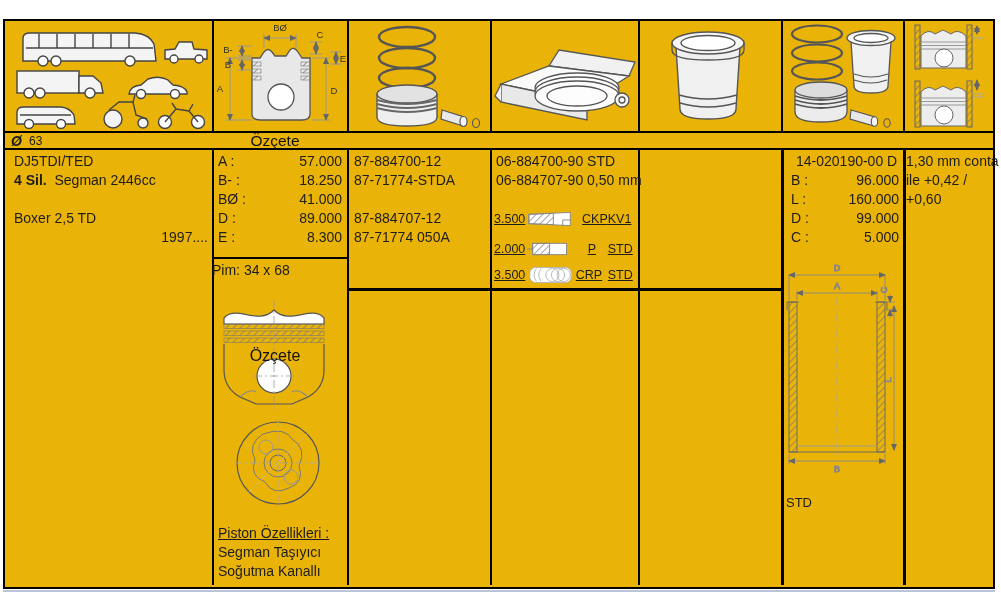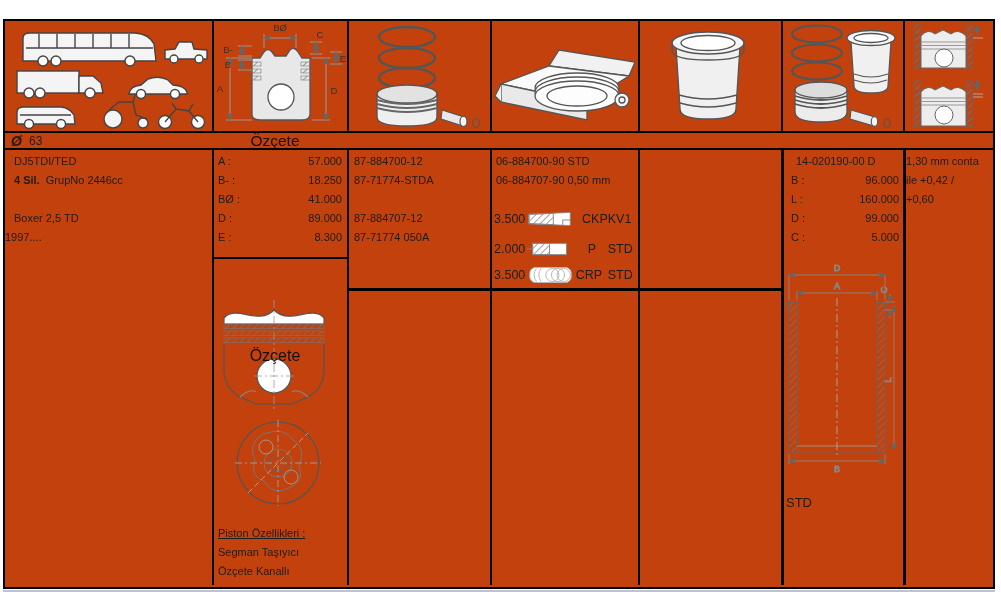--- a/index.html
+++ b/index.html
@@ -3,32 +3,32 @@
 <meta charset="utf-8">
 <style>
   html,body{margin:0;padding:0;background:#fff;}
   .page{position:relative;width:1001px;height:597px;background:#fff;
         font-family:"Liberation Sans",sans-serif;color:#1d1d1d;overflow:hidden;}
   .title-bar{position:absolute;left:3px;top:2px;width:985px;height:15px;
         border:2px solid #000;display:flex;align-items:center;
         font-size:12px;font-weight:600;padding-left:5px;background:#fff;}
   .title-bar span{margin-right:16px;white-space:nowrap;}
   .tbl{position:absolute;left:3px;top:19px;width:988px;height:566px;
-        border:2px solid #000;background:#c2410c;}
+        border:2px solid #000;background:#eab308;}
   .vline,.hline{position:absolute;background:#000;}
   .cell{position:absolute;display:flex;align-items:center;justify-content:center;}
   .band{position:absolute;left:0;top:110px;width:988px;height:19px;
         border-top:2px solid #000;border-bottom:2px solid #000;box-sizing:border-box;
         font-size:13px;}
   .band .phi{position:absolute;left:6px;top:0px;font-weight:700;font-style:italic;font-size:14px;}
   .band .phiv{position:absolute;left:24px;top:1px;font-size:12px;}
   .band .brand{position:absolute;left:215px;top:-1px;width:110px;text-align:center;font-size:15.5px;color:#111;}
-  .txt{position:absolute;font-size:11px;line-height:19px;white-space:nowrap;}
+  .txt{position:absolute;font-size:14px;line-height:19px;white-space:nowrap;}
   .dimrow{display:flex;justify-content:space-between;}
-  .rrow{position:absolute;display:flex;align-items:center;font-size:12.5px;}
+  .rrow{position:absolute;display:flex;align-items:center;font-size:12.5px;text-decoration:underline;}
   .features u{}
   .ctr{}
   svg text{font-family:"Liberation Sans",sans-serif;}
 </style>
 </head>
 <body>
 
 <svg width="0" height="0" style="position:absolute">
   <defs>
     <pattern id="hatch" patternUnits="userSpaceOnUse" width="5" height="5" patternTransform="rotate(45)">
@@ -236,24 +236,24 @@
     <div class="vline" style="left:342px;top:129px;width:2px;height:435px"></div>
     <div class="vline" style="left:485px;top:129px;width:2px;height:435px"></div>
     <div class="vline" style="left:633px;top:129px;width:2px;height:435px"></div>
     <div class="vline" style="left:776px;top:129px;width:3px;height:435px"></div>
     <div class="vline" style="left:898px;top:129px;width:3px;height:435px"></div>
     <div class="hline" style="left:207px;top:236px;width:137px;height:2px"></div>
     <div class="hline" style="left:342px;top:267px;width:437px;height:3px"></div>
 
     <div class="txt" style="left:9px;top:131px">DJ5TDI/TED</div>
     <div class="txt" style="left:9px;top:150px">
-      <b>4 Sil.</b>&nbsp;&nbsp;<span>GrupNo 2446cc</span>
+      <b>4 Sil.</b>&nbsp;&nbsp;<span>Segman 2446cc</span>
     </div>
     <div class="txt" style="left:9px;top:188px">Boxer 2,5 TD</div>
-    <div class="txt" style="left:0;top:207px;width:203px;">1997....</div>
+    <div class="txt" style="left:0;top:207px;width:203px;text-align:right">1997....</div>
 
     <div class="txt dimrow" style="left:213px;top:131px;width:124px">
       <span>A :</span>
         <span>57.000</span>
       </div>
     <div class="txt dimrow" style="left:213px;top:150px;width:124px">
       <span>B- :</span>
         <span>18.250</span>
       </div>
     <div class="txt dimrow" style="left:213px;top:169px;width:124px">
@@ -262,20 +262,21 @@
       </div>
     <div class="txt dimrow" style="left:213px;top:188px;width:124px">
       <span>D :</span>
         <span>89.000</span>
       </div>
     <div class="txt dimrow" style="left:213px;top:207px;width:124px">
       <span>E :</span>
         <span>8.300</span>
       </div>
 
+    <div class="txt ctr" style="left:207px;top:240px;width:135px">Pim: 34 x 68</div>
 
     <svg style="position:absolute;left:213px;top:279px" width="112" height="110" viewBox="0 0 112 110" fill="none" stroke="#555" stroke-width="1.2">
       <path d="M6,24 L6,18 C18,4 40,26 56,10 C72,26 94,4 106,18 L106,24 Z" fill="#fff"></path>
       <rect x="6" y="24" width="100" height="4.5" fill="url(#hatch)" stroke="#777" stroke-width="0.6"></rect>
       <rect x="6" y="31" width="100" height="4.5" fill="url(#hatch)" stroke="#777" stroke-width="0.6"></rect>
       <rect x="6" y="38" width="100" height="4.5" fill="url(#hatch)" stroke="#777" stroke-width="0.6"></rect>
       <path d="M6,44 L6,70 Q6,88 22,97 L38,104 L74,104 L90,97 Q106,88 106,70 L106,44"></path>
       <circle cx="56" cy="76" r="17" fill="#fff"></circle>
       <path d="M22,97 Q32,88 38,92 M90,97 Q80,88 74,92" stroke="#888"></path>
       <line x1="56" y1="0" x2="56" y2="110" stroke="#999" stroke-width="0.8" stroke-dasharray="8 3 2 3"></line>
@@ -292,21 +293,21 @@
       <circle cx="33" cy="29" r="7" stroke="#999"></circle>
       <circle cx="58" cy="59" r="7" stroke="#999"></circle>
       <line x1="45" y1="2" x2="45" y2="88" stroke="#aaa" stroke-width="0.8" stroke-dasharray="7 3 2 3"></line>
       <line x1="2" y1="45" x2="88" y2="45" stroke="#aaa" stroke-width="0.8" stroke-dasharray="7 3 2 3"></line>
       <line x1="15" y1="75" x2="75" y2="15" stroke="#bbb" stroke-width="0.7" stroke-dasharray="6 3"></line>
     </svg>
 
     <div class="txt features" style="left:213px;top:503px">
       <div><u>Piston Özellikleri :</u></div>
       <div>Segman Taşıyıcı</div>
-      <div>Özçete Kanallı</div>
+      <div>Soğutma Kanallı</div>
     </div>
 
     <div class="txt" style="left:349px;top:131px">87-884700-12</div>
     <div class="txt" style="left:349px;top:150px">87-71774-STDA</div>
     <div class="txt" style="left:349px;top:188px">87-884707-12</div>
     <div class="txt" style="left:349px;top:207px">87-71774 050A</div>
 
     <div class="txt" style="left:491px;top:131px">06-884700-90 STD</div>
     <div class="txt" style="left:491px;top:150px">06-884707-90 0,50 mm</div>
 

